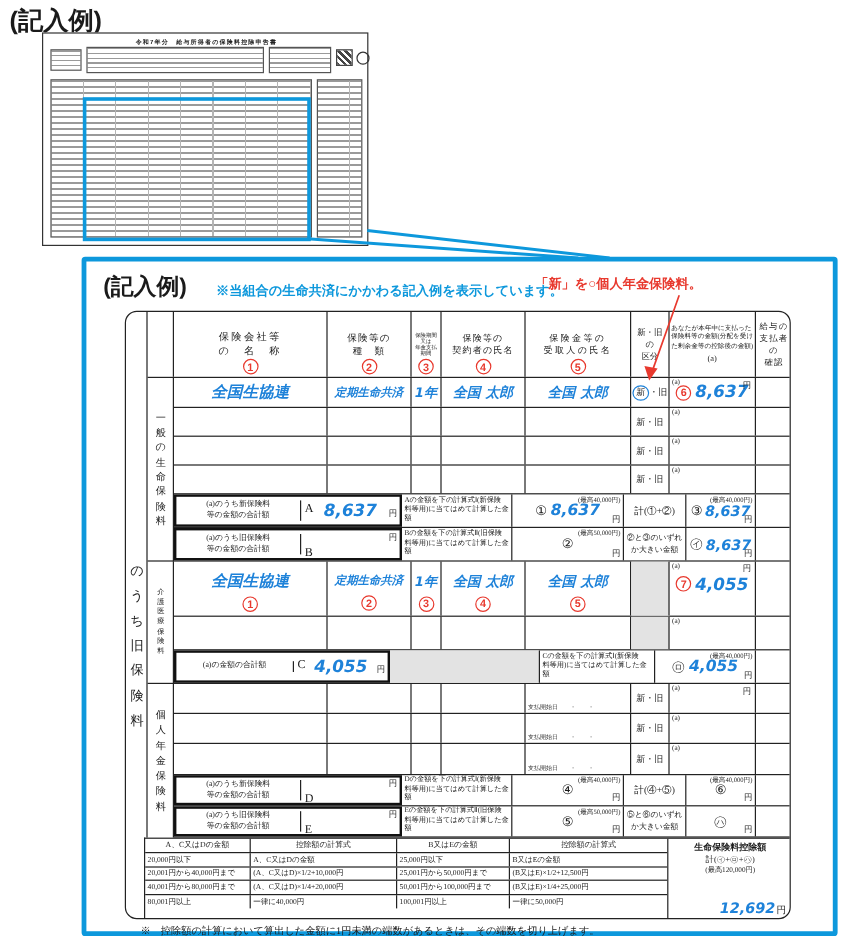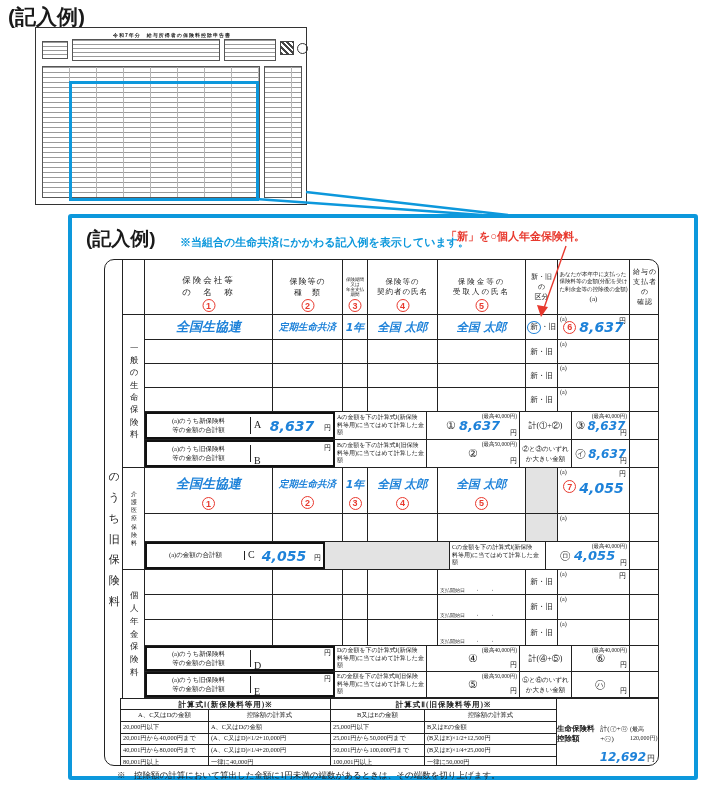--- a/index.html
+++ b/index.html
@@ -446,28 +446,20 @@
         </div>
       <div style="width:58px">
         <span class="bm">㋩</span>
         <span class="yenBR">円</span>
       </div>
       <div style="width:30px"></div>
     </div>
 
     <div id="calc">
       <div style="width:435px">
-        <div class="crow" style="height:11px;font-weight:bold">
-          <div style="width:210px;justify-content:center;font-size:7.5px;letter-spacing:1px">
-              <span>計算式Ⅰ(新保険料等用)※</span>
-            </div>
-          <div style="width:225px;justify-content:center;font-size:7.5px;letter-spacing:1px;border-right:none">
-              <span>計算式Ⅱ(旧保険料等用)※</span>
-            </div>
-        </div>
         <div class="crow" style="height:12px">
           <div style="width:88px;justify-content:center;font-size:6.5px">
               <span>A、C又はDの金額</span>
             </div>
           <div style="width:122px;justify-content:center;font-size:6.5px">
               <span>控除額の計算式</span>
             </div>
           <div style="width:94px;justify-content:center;font-size:6.5px">
               <span>B又はEの金額</span>
             </div>
@@ -525,21 +517,21 @@
               <span>一律に40,000円</span>
             </div>
           <div class="ct" style="width:94px">
               <span>100,001円以上</span>
             </div>
           <div class="ct" style="width:131px;border-right:none">
               <span>一律に50,000円</span>
             </div>
         </div>
       </div>
-      <div style="width:105px;border-left:1px solid #222;position:relative;display:flex;align-items:center;padding-top:2px">
+      <div style="width:105px;border-left:1px solid #222;position:relative;display:flex;flex-direction:column;align-items:center;padding-top:2px">
         <span style="font-size:7.5px;font-weight:bold">生命保険料控除額</span>
         <span style="font-size:7px">計(㋑+㋺+㋩)</span>
         <span style="font-size:6px">(最高120,000円)</span>
         <span class="hand" style="position:absolute;bottom:3px;right:14px;font-size:12px">12,692</span>
         <span style="position:absolute;bottom:3px;right:5px;font-size:8px">円</span>
       </div>
     </div>
   </div>
 
   <svg class="abs" style="left:430px;top:20px;width:120px;height:90px;pointer-events:none">

